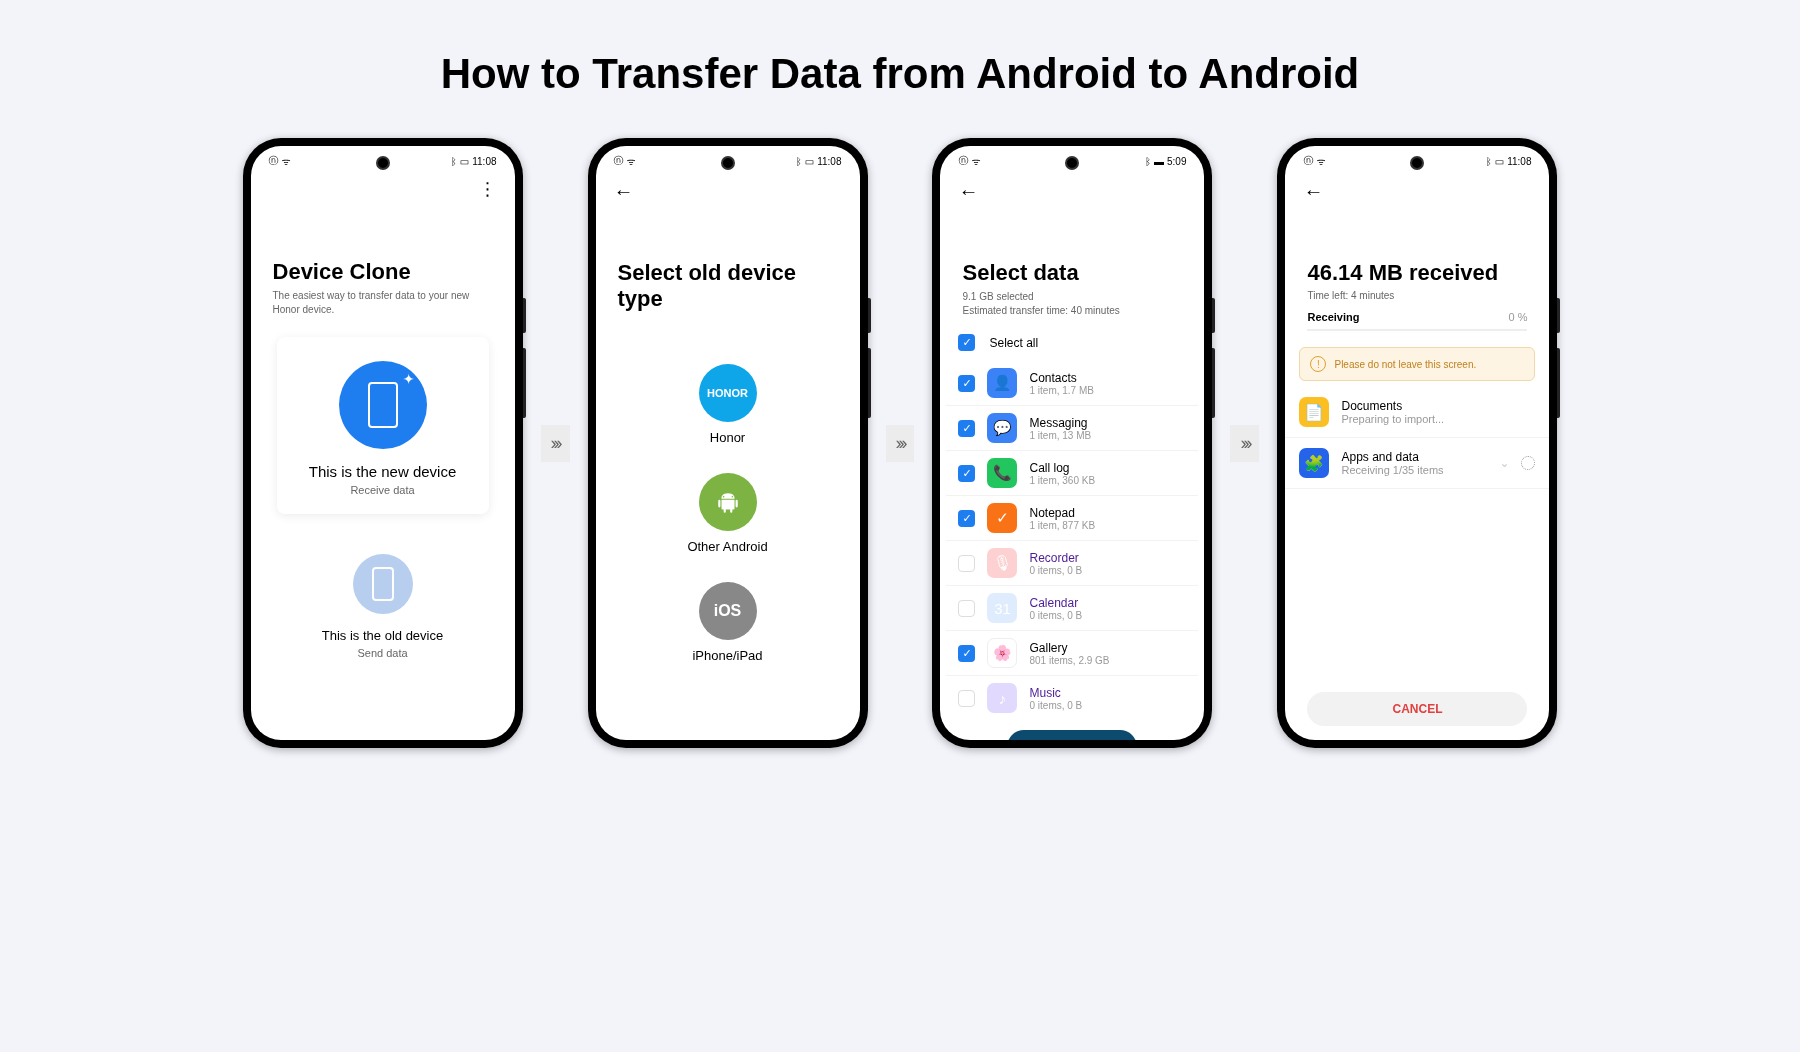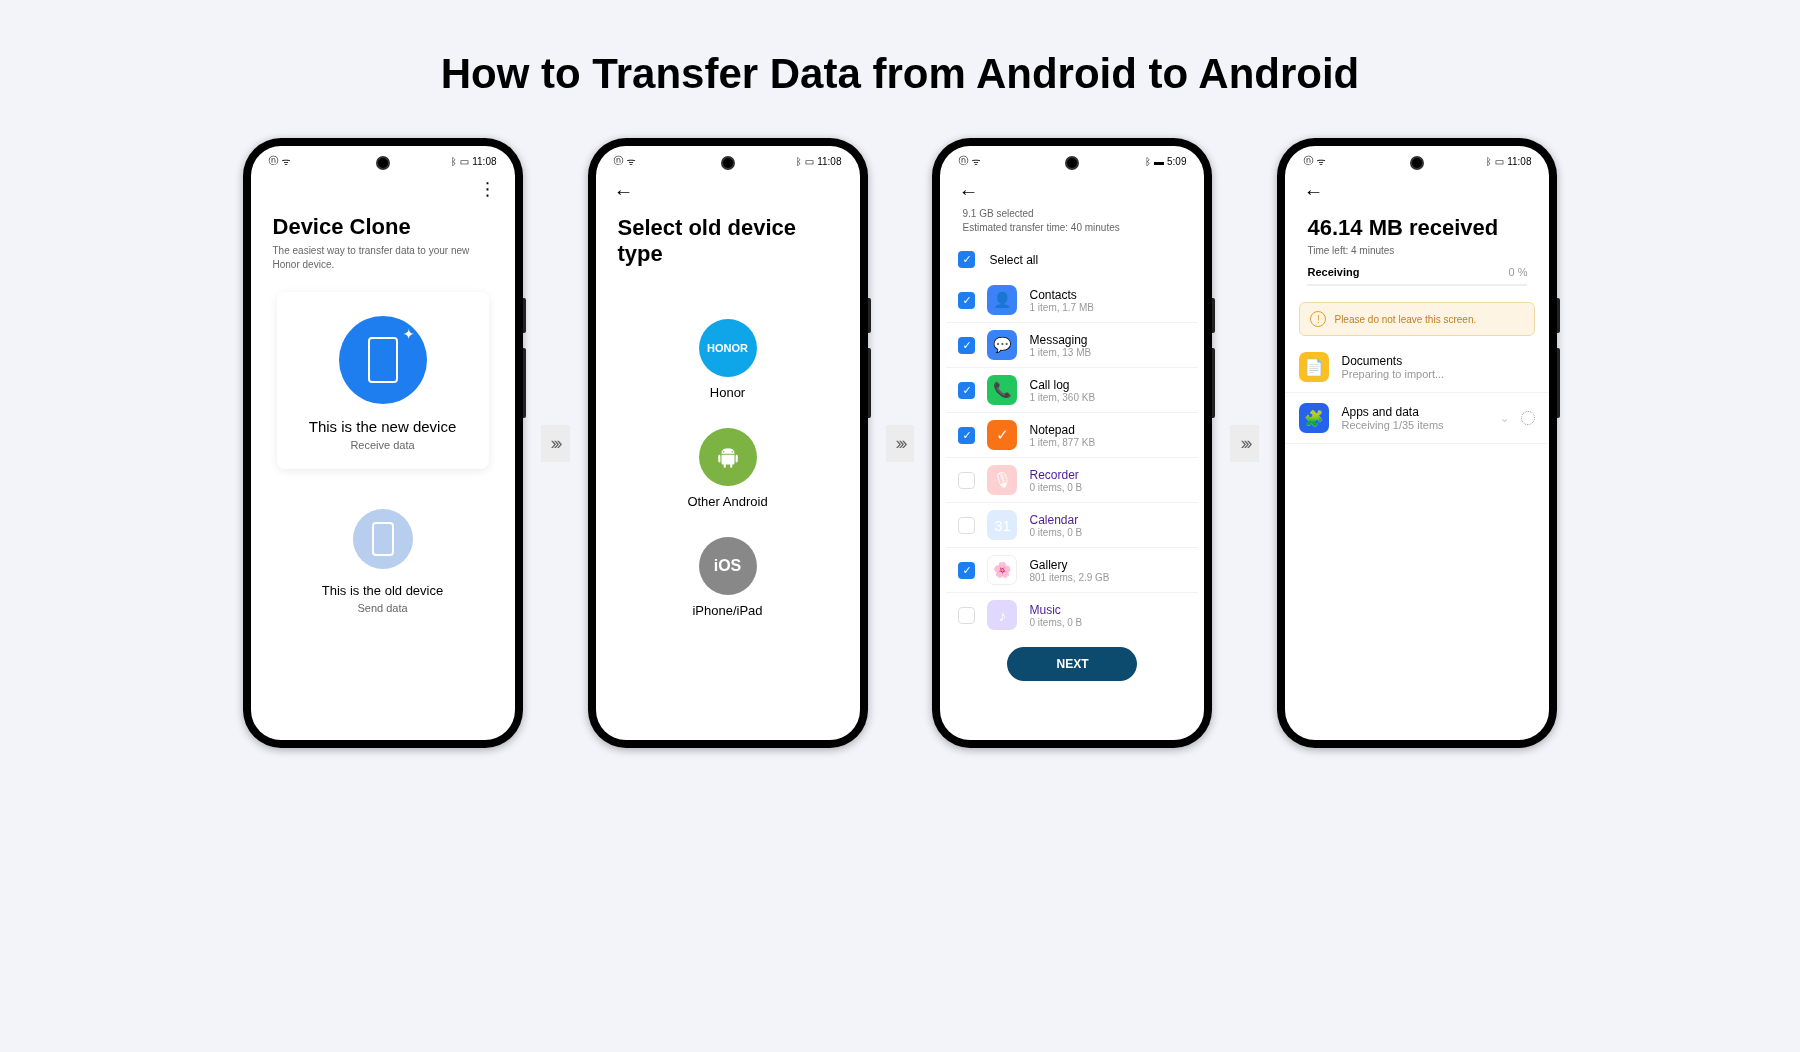--- a/index.html
+++ b/index.html
@@ -78,20 +78,21 @@
   align-items: center;
   padding: 6px 18px;
 }
 .back-btn { font-size: 20px; cursor: pointer; }
 .menu-btn { font-size: 18px; margin-left: auto; }
 .screen-title {
   font-size: 22px;
   font-weight: 600;
   padding: 8px 22px 4px;
   color: #000;
+  margin-top: 45px;
 }
 .screen-subtitle {
   font-size: 10px;
   color: #666;
   padding: 0 22px 6px;
   line-height: 1.4;
 }
 .screen-body { flex: 1; padding: 0 10px; overflow: hidden; }
 
 
@@ -266,20 +267,21 @@
           </div>
         <div class="status-right">
             <span data-name="bluetooth-icon">ᛒ</span>
             <span data-name="battery-icon">▬</span>
             <span data-name="clock">5:09</span>
           </div>
       </div>
       <div class="header-row">
         <span class="back-btn" data-name="back-icon">←</span>
       </div>
+      <div class="screen-title" data-name="screen-title">Select data</div>
       <div class="screen-subtitle" data-name="screen-subtitle">
         <div>9.1 GB selected</div>
           <div>Estimated transfer time: 40 minutes</div>
       </div>
       <div class="screen-body" style="padding:0 6px;">
         <div class="sel-all-row" data-name="select-all-row">
           <div class="checkbox" data-name="checkbox-icon">✓</div>
           <span style="font-size:12px;" data-name="select-all-label">Select all</span>
         </div>
         <div id="data-list">
@@ -396,16 +398,19 @@
           <div class="recv-item" data-name="receive-item">
     <div class="recv-icon" style="background:#2563eb;color:#fff;" data-name="receive-type-icon">🧩</div>
     <div class="recv-text">
       <div class="recv-name" data-name="item-name">Apps and data</div>
       <div class="recv-meta" data-name="item-meta">Receiving 1/35 items</div>
     </div>
             <span class="chev" data-name="chevron-down-icon">⌄</span>
             <div class="spinner" data-name="spinner-icon"></div>
           </div>
         </div>
+      <div class="bottom-area">
+        <div class="cancel-btn" data-name="cancel-button">CANCEL</div>
+      </div>
     </div>
   </div>
 
 </div>
 
 </body></html>

